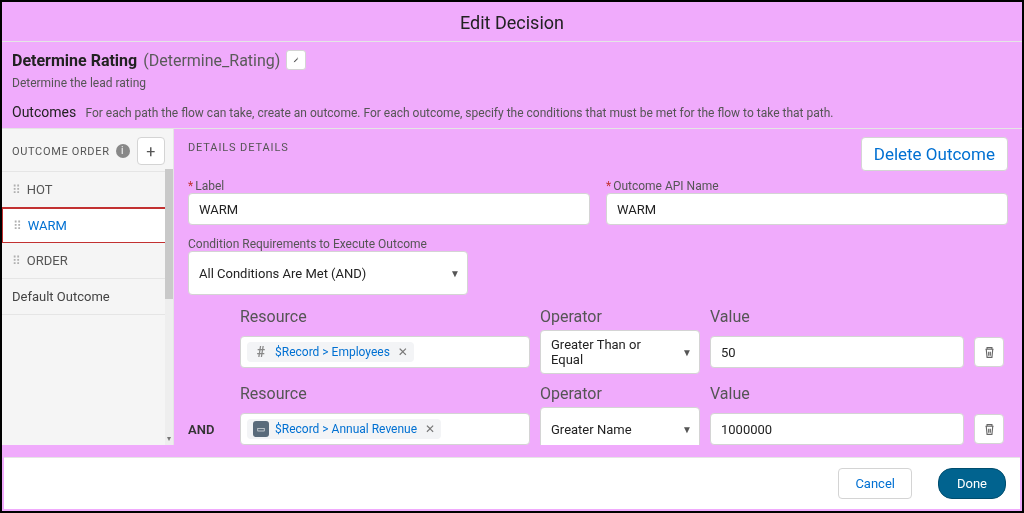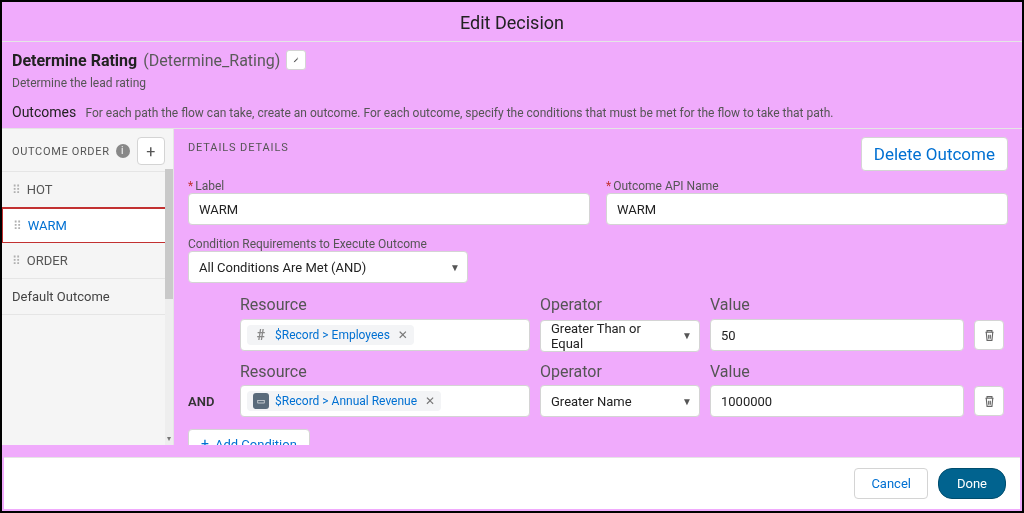--- a/index.html
+++ b/index.html
@@ -47,21 +47,21 @@
   .details-top-row { display: flex; justify-content: space-between; align-items: flex-start; }
   .sec-title { font-size: 11px; letter-spacing: .08em; color: #555; padding-top: 4px; }
   .btn-outline { border: 1px solid #d4d4d4; background: #fff; border-radius: 4px; padding: 6px 12px; font-size: 17px; color: #0070d2; cursor: pointer; }
   .field-row { display: flex; gap: 16px; margin-top: 8px; }
   .field { flex: 1; display: flex; flex-direction: column; }
   .field-label { font-size: 12px; color: #555; }
   .req-star { color: #c23131; margin-right: 2px; }
   .text-input { height: 32px; border: 1px solid #d4d4d4; border-radius: 4px; padding: 0 10px; font-size: 13px; color: #222; background: #fff; }
   .sub-label { font-size: 12px; color: #555; margin-top: 12px; }
   .select-wrap { position: relative; display: inline-block; }
-  .select-like { height: 32px; border: 1px solid #d4d4d4; border-radius: 4px; background: #fff; padding: 0 28px 0 10px; font-size: 13px; color: #222; display: inline-flex; align-items: center; width: 280px; cursor: pointer; }
+  .select-like { height: 44px; border: 1px solid #d4d4d4; border-radius: 4px; background: #fff; padding: 0 28px 0 10px; font-size: 13px; color: #222; display: inline-flex; align-items: center; width: 280px; cursor: pointer; }
   .select-like.full { width: 160px; }
   .caret { position: absolute; right: 8px; top: 50%; transform: translateY(-50%); font-size: 10px; color: #555; pointer-events: none; }
 
   .cond-block { margin-top: 12px; }
   .cond-grid-labels { display: grid; grid-template-columns: 42px 290px 160px 1fr 34px; gap: 10px; font-size: 16px; color: #555; padding-left: 0; }
   .cond-row { display: grid; grid-template-columns: 42px 290px 160px 1fr 34px; gap: 10px; align-items: center; margin-top: 4px; }
   .and-label { font-size: 13px; font-weight: 600; color: #333; text-align: left; }
 
   .pill-input { height: 32px; border: 1px solid #d4d4d4; border-radius: 4px; background: #fff; display: flex; align-items: center; padding: 0 6px; gap: 6px; }
   .pill { display: inline-flex; align-items: center; gap: 6px; background: #f3f4f6; border-radius: 4px; padding: 2px 6px; font-size: 12px; color: #222; }
@@ -71,21 +71,21 @@
   .pill .link { color: #0070d2; }
   .pill .x { color: #777; cursor: pointer; margin-left: 2px; }
 
   .trash-btn { width: 30px; height: 30px; border: 1px solid #d4d4d4; border-radius: 4px; background: #fff; display: flex; align-items: center; justify-content: center; cursor: pointer; }
   .trash-btn svg { width: 13px; height: 13px; stroke: #666; fill: none; stroke-width: 1.4; }
 
   .add-cond-btn { margin-top: 12px; border: 1px solid #d4d4d4; border-radius: 4px; background: #fff; padding: 6px 12px; font-size: 13px; color: #0070d2; display: inline-flex; align-items: center; gap: 6px; cursor: pointer; }
   .add-cond-btn .plus { font-size: 14px; color: #0070d2; }
 
   
-  .footer { position: absolute; left: 2px; right: 2px; bottom: 2px; border-top: 1px solid #e5e5e5; padding: 10px 14px; display: flex; justify-content: flex-end; gap: 10px; background: #fff; }
+  .footer { position: absolute; left: 2px; right: 2px; bottom: 2px; border-top: 1px solid #e5e5e5; padding: 10px 14px; display: flex; justify-content: flex-end; gap: 26px; background: #fff; }
   .btn-cancel { border: 1px solid #d4d4d4; background: #fff; border-radius: 4px; padding: 7px 16px; font-size: 13px; color: #0070d2; cursor: pointer; }
   .btn-done { border: 1px solid #004d6e; background: #01638f; color: #fff; border-radius: 14px; padding: 7px 18px; font-size: 13px; cursor: pointer; }
 </style>
 </head>
 <body>
 <div class="frame">
 
   <div class="modal-title">Edit Decision</div>
   <div class="hdr-sep"></div>
 

